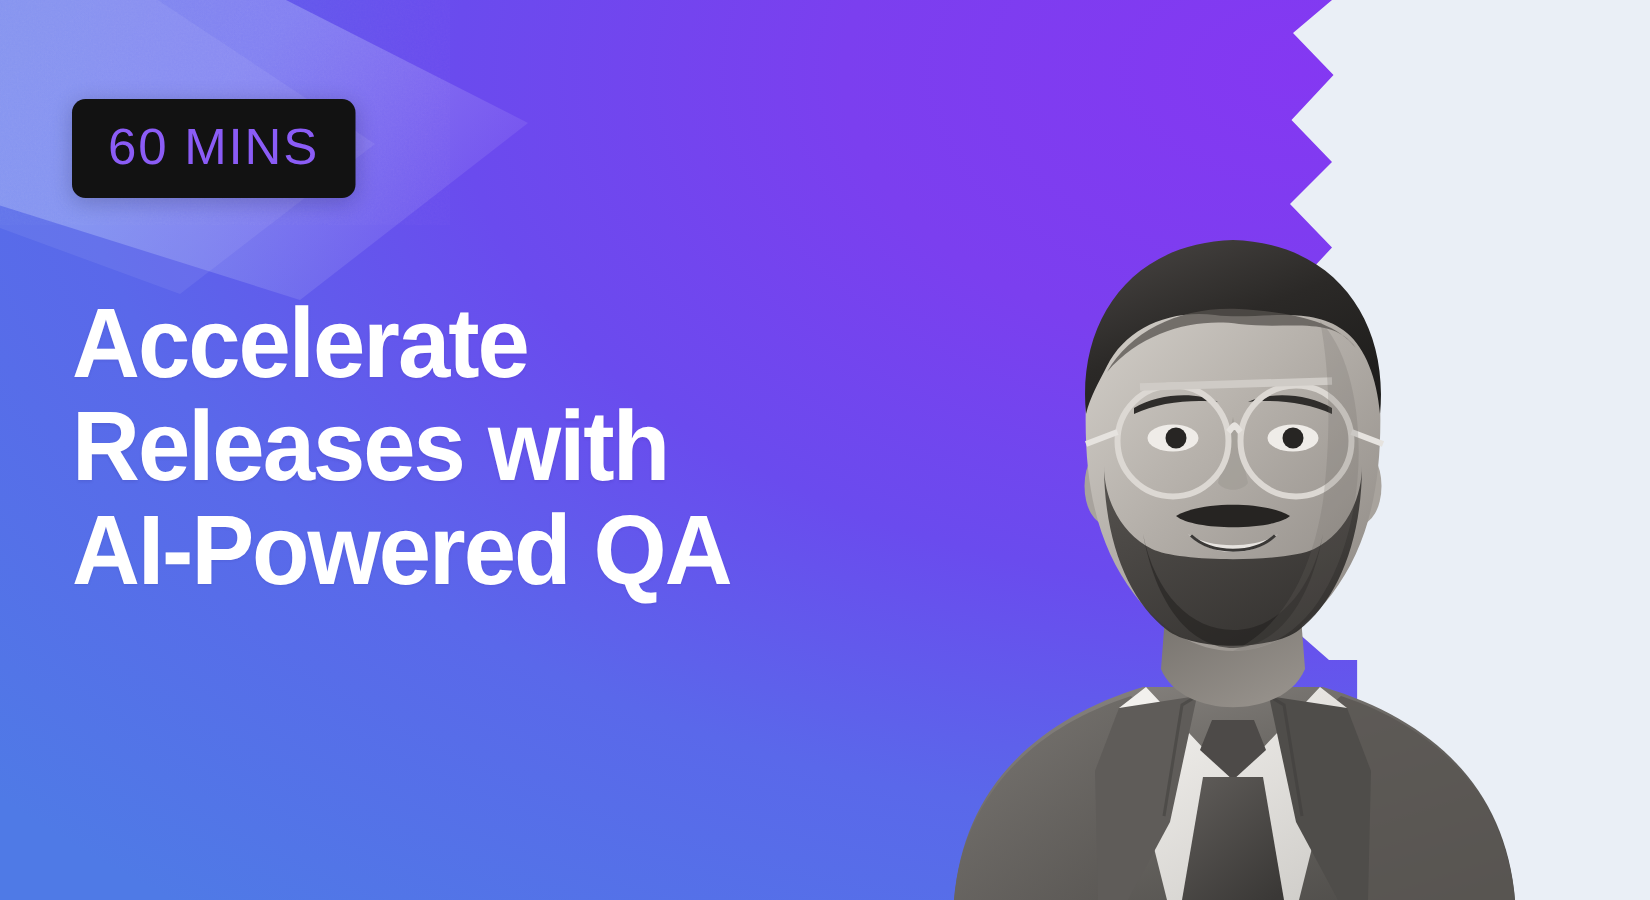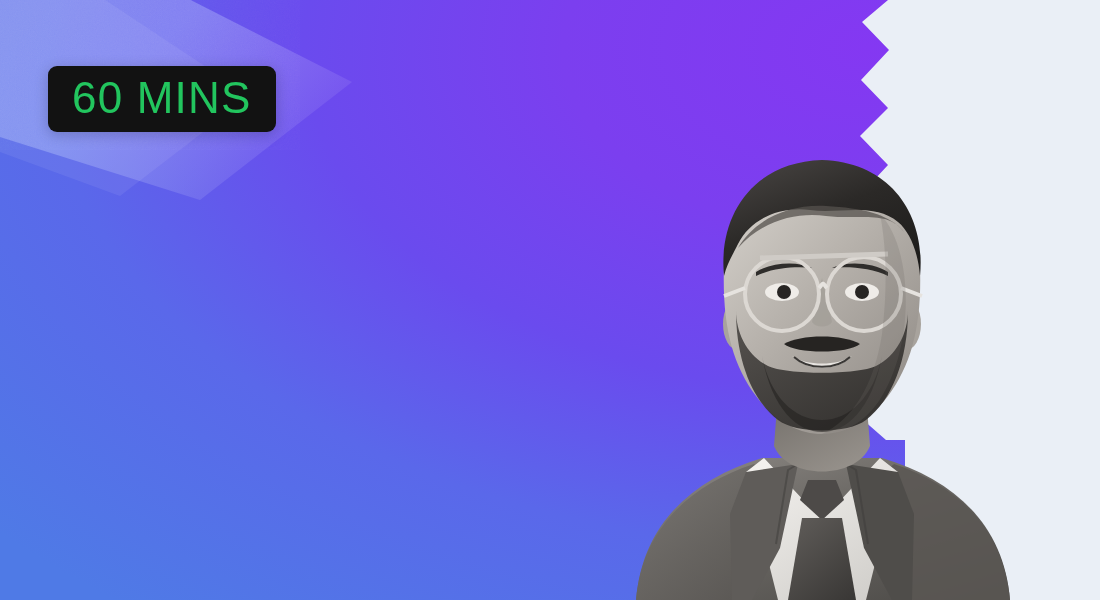--- a/index.html
+++ b/index.html
@@ -60,23 +60,23 @@
     background:#121212;
     border-radius:9px;
     padding:11px 24px 13px 24px;
     box-sizing:border-box;
     min-width:177px;
     text-align:center;
     box-shadow:0 3px 14px rgba(10,10,30,.22);
   }
   .badge-text{
     display:block;
-    color:#22c55e;
+    color:#8b5cf6;
     font-family:"Liberation Sans",sans-serif;
-    font-size:44px;
+    font-size:34px;
     font-weight:400;
     letter-spacing:1.2px;
     line-height:42px;
     white-space:nowrap;
   }
 
   
   .headline{
     position:absolute;
     left:48px;top:194px;
@@ -263,14 +263,19 @@
   </svg>
 
   <svg class="grain">
     <rect width="100%" height="100%" filter="url(#grainFilter)" opacity="0.55"></rect>
   </svg>
 
   <div class="badge">
     <span class="badge-text">60 MINS</span>
   </div>
 
+  <div class="headline">
+    <span class="headline-line">Accelerate</span>
+    <span class="headline-line">Releases with</span>
+    <span class="headline-line">AI-Powered QA</span>
+  </div>
 
 </div>
 
 </body></html>

